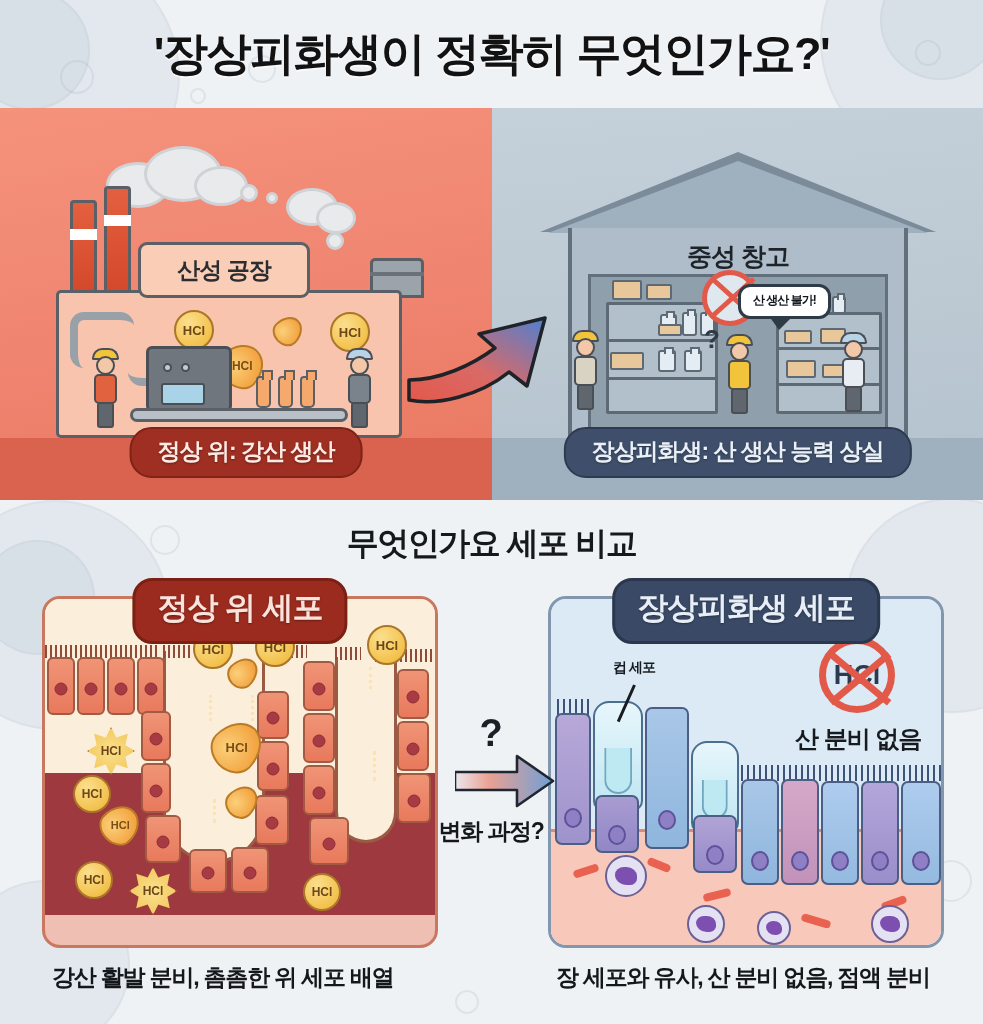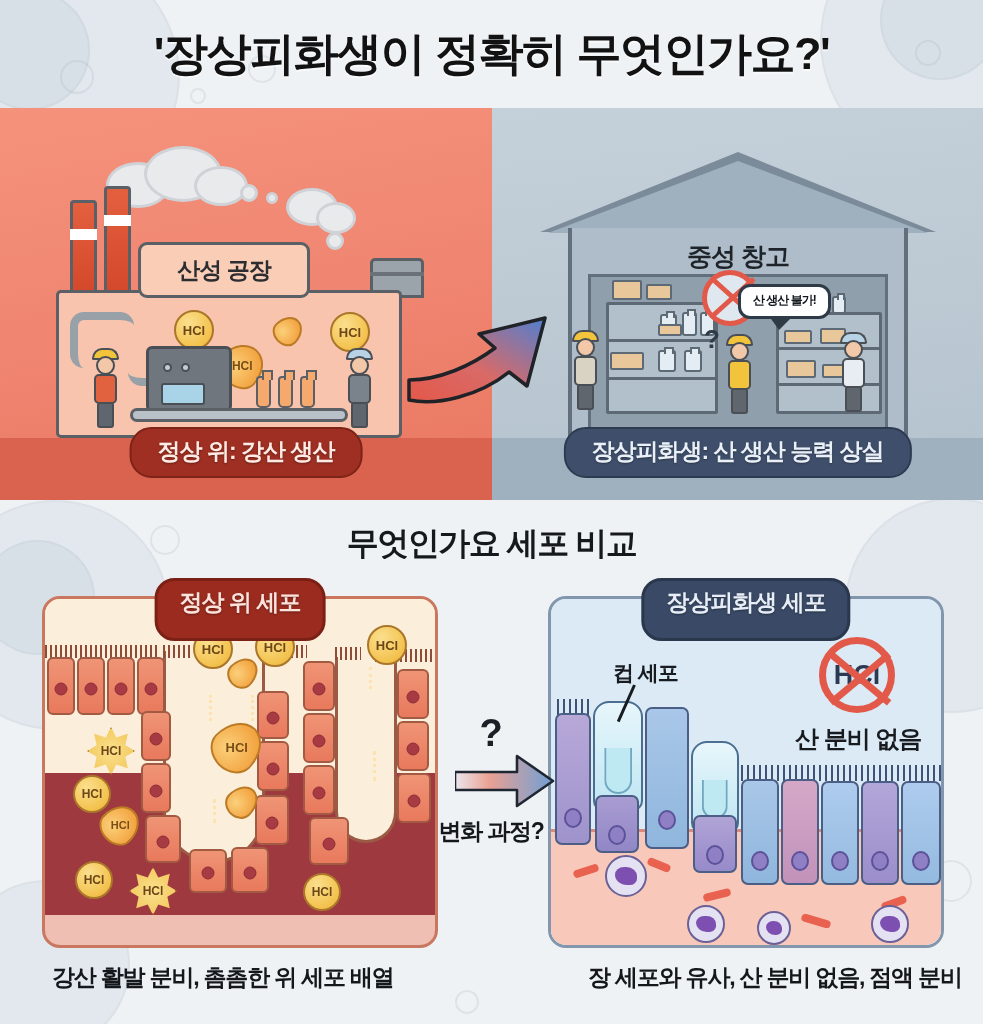--- a/index.html
+++ b/index.html
@@ -305,34 +305,34 @@
     width: 396px; height: 352px;
     border-radius: 18px; overflow: hidden;
     border: 3px solid #8d97a3;
   }
   .cell-card.left  { left: 42px;  border-color: #c9775f; background: #fbe9d4; }
   .cell-card.right { left: 548px; border-color: #8296ae; background: #dceaf4; }
 
   .cell-pill {
     position: absolute; top: 78px; z-index: 25;
     transform: translateX(-50%);
-    border-radius: 20px; padding: 6px 22px 20px;
-    font-size: 23px; font-weight: 900; letter-spacing: -1px; white-space: nowrap;
+    border-radius: 20px; padding: 6px 22px 12px;
+    font-size: 31px; font-weight: 900; letter-spacing: -1px; white-space: nowrap;
     text-shadow: 0 1px 2px rgba(0,0,0,.35);
   }
   .cell-pill.red  { left: 240px; background: #9b2b1f; border: 3px solid #7b2014; color: #fbe3dc; }
   .cell-pill.navy { left: 746px; background: #3a4a66; border: 3px solid #2b374d; color: #e7eef7; }
 
   .cell-note {
     position: absolute; top: 462px;
     font-size: 23px; font-weight: 900; color: #14171b; letter-spacing: -1.2px;
     white-space: nowrap;
   }
   .cell-note.left  { left: 52px; }
-  .cell-note.right { left: 588px; text-align: right; }
+  .cell-note.right { left: 556px; text-align: right; }
 
   
   .lumen-bg { position: absolute; inset: 0; background: #fbeedb; }
   .mucosa {
     position: absolute; left: 0; right: 0; bottom: 0; height: 172px;
     background: #9e3a3f;
   }
   .mucosa-base {
     position: absolute; left: 0; right: 0; bottom: 0; height: 30px;
     background: #f0bfb3;
@@ -405,21 +405,21 @@
   .wbc .lobe {
     position: absolute; left: 22%; top: 26%; width: 56%; height: 48%;
     border-radius: 46% 54% 38% 62%;
     background: #7d4fb0;
   }
   .capillary {
     position: absolute; height: 8px; border-radius: 6px;
     background: #e9614f;
   }
   .goblet-label {
-    position: absolute; font-size: 21px; font-weight: 900; color: #181c21;
+    position: absolute; font-size: 14px; font-weight: 900; color: #181c21;
     letter-spacing: -1px; white-space: nowrap; z-index: 20;
   }
   .goblet-line {
     position: absolute; width: 3px; background: #181c21;
     transform: rotate(24deg); transform-origin: top center; z-index: 20;
   }
   .no-acid-big {
     position: absolute; width: 76px; height: 76px; border-radius: 50%;
     border: 7px solid #e2594a; z-index: 20;
     display: flex; align-items: center; justify-content: center;

